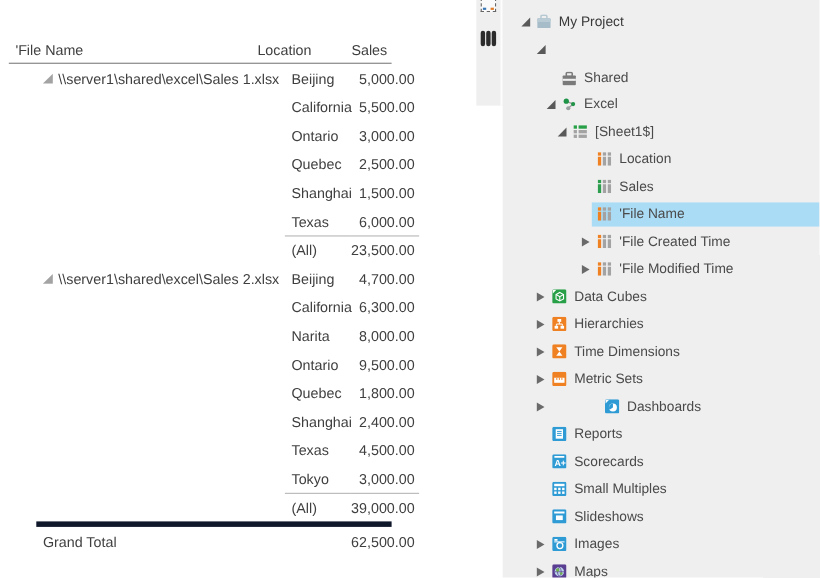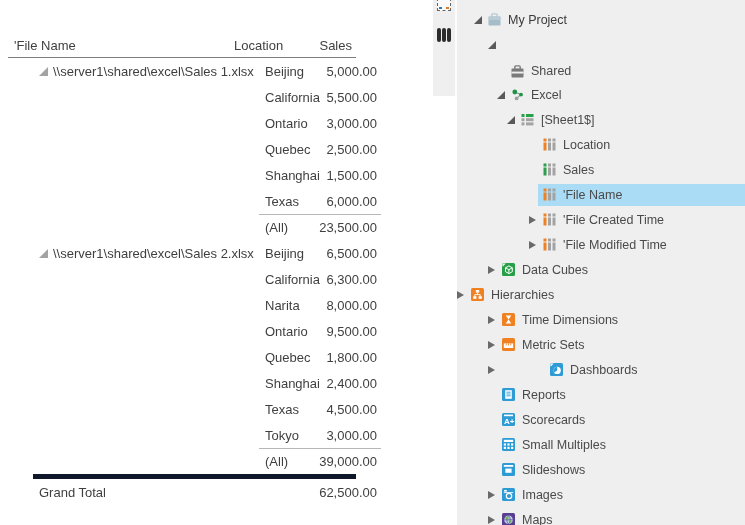--- a/index.html
+++ b/index.html
@@ -125,21 +125,21 @@
         </div>
         <div class="cell c-loc">(All)</div>
         <div class="cell c-sales">23,500.00</div>
       </div>
       <div class="t-row">
         <div class="cell c-name">
           <span class="tri-table"></span>
           <span>\\server1\shared\excel\Sales 2.xlsx</span>
         </div>
         <div class="cell c-loc">Beijing</div>
-        <div class="cell c-sales">6,500.00</div>
+        <div class="cell c-sales">4,700.00</div>
       </div>
       <div class="t-row">
         <div class="cell c-name">
           <span></span>
         </div>
         <div class="cell c-loc">California</div>
         <div class="cell c-sales">6,300.00</div>
       </div>
       <div class="t-row">
         <div class="cell c-name">
@@ -359,21 +359,21 @@
         <span class="row-content">
           <span class="tree-icon"><svg width="13" height="13" viewBox="0 0 13 13">
               <rect width="13" height="13" rx="1.5" fill="#27a048"></rect>
               <path d="M0.5 0.5 L3.8 0.5 L0.5 3.8 Z" fill="#fff"></path>
     <path d="M6.9 2.9 L10.3 4.8 L10.3 8.7 L6.9 10.6 L3.5 8.7 L3.5 4.8 Z" fill="none" stroke="#fff" stroke-width="1"></path>
     <path d="M3.5 4.8 L6.9 6.7 L10.3 4.8 M6.9 6.7 L6.9 10.6" fill="none" stroke="#fff" stroke-width="1"></path>
             </svg></span>
           <span class="tree-label">Data Cubes</span>
         </span>
       </div>
-      <div class="tree-row" style="">
+      <div class="tree-row" style="padding-left: 31px;">
         <span class="exp-slot">
           <span class="tri-col"></span>
         </span>
         <span class="row-content">
           <span class="tree-icon"><svg width="13" height="13" viewBox="0 0 13 13">
               <rect width="13" height="13" rx="1.5" fill="#ef8122"></rect>
     <rect x="4.8" y="2" width="3.4" height="2.6" fill="#fff"></rect>
     <path d="M6.5 4.6 V6.6 M3.8 8.2 V6.6 H9.2 V8.2" fill="none" stroke="#fff" stroke-width="0.9"></path>
     <rect x="2.2" y="8.2" width="3.2" height="2.6" fill="#fff"></rect>
     <rect x="7.6" y="8.2" width="3.2" height="2.6" fill="#fff"></rect>

